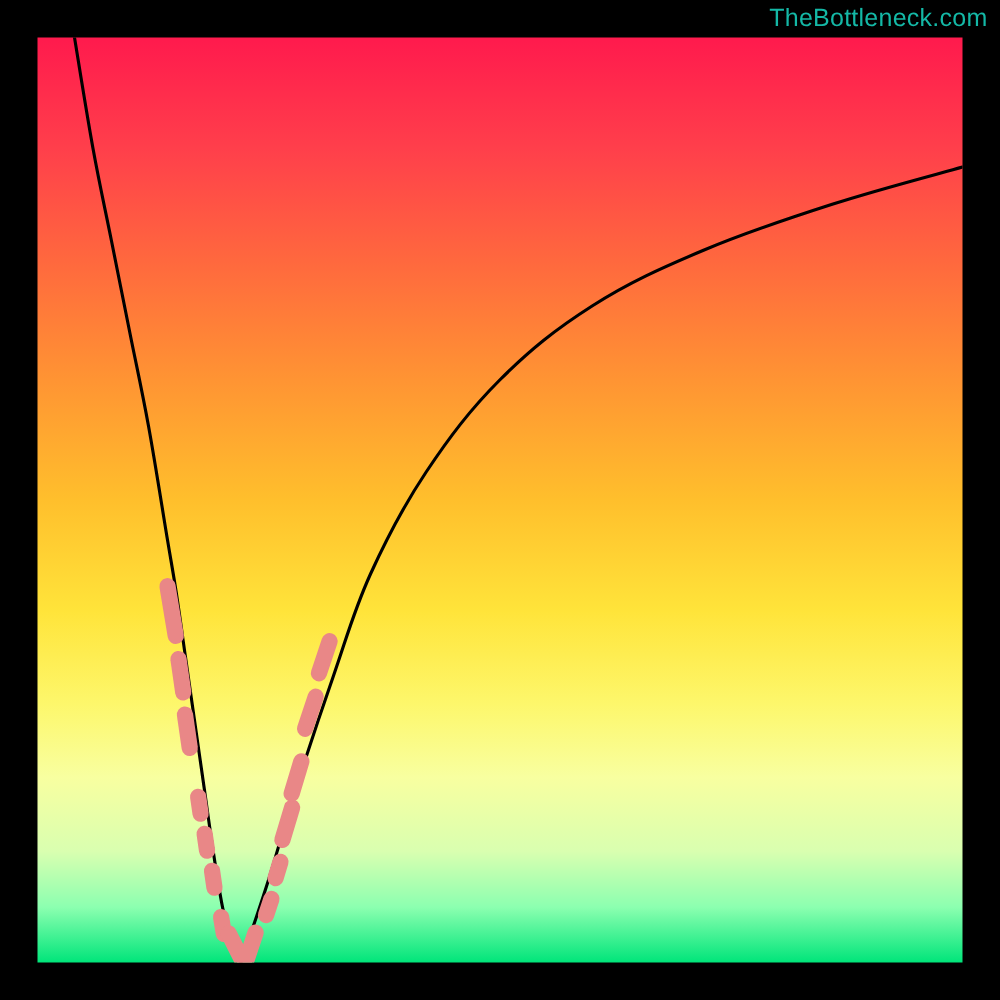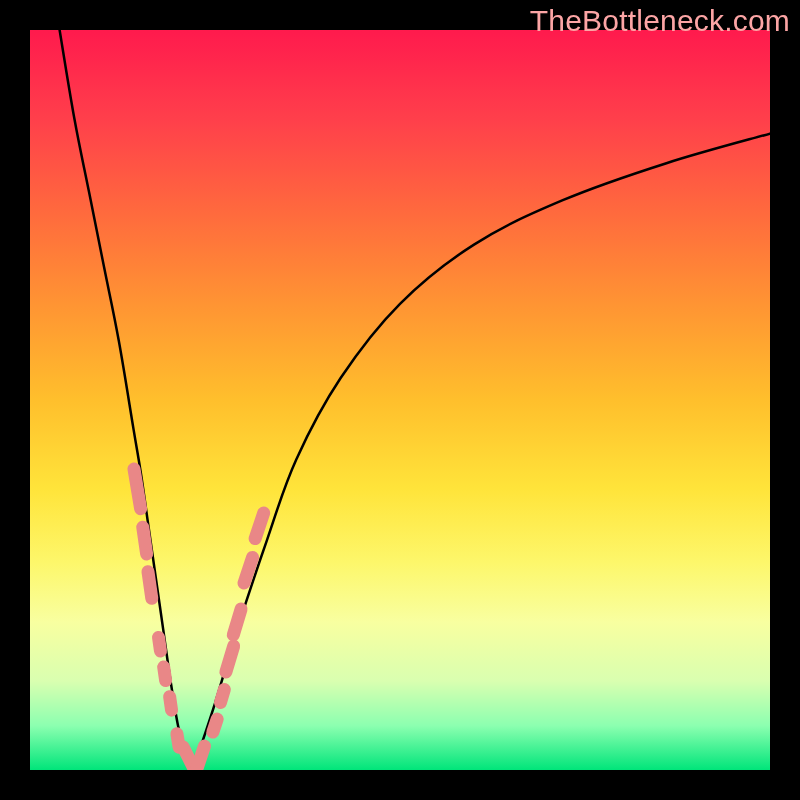--- a/index.html
+++ b/index.html
@@ -14,22 +14,22 @@
   .frame {
     position: relative;
     width: 800px;
     height: 800px;
     background: #000;
   }
   .watermark {
     position: absolute;
     top: 4px;
     right: 10px;
-    color: #fca5a5;
-    font-size: 30px;
+    color: #14b8a6;
+    font-size: 20px;
     font-weight: 500;
     letter-spacing: 0.2px;
     z-index: 10;
   }
   .plot {
     position: absolute;
     left: 30px;
     top: 30px;
     width: 740px;
     height: 740px;

